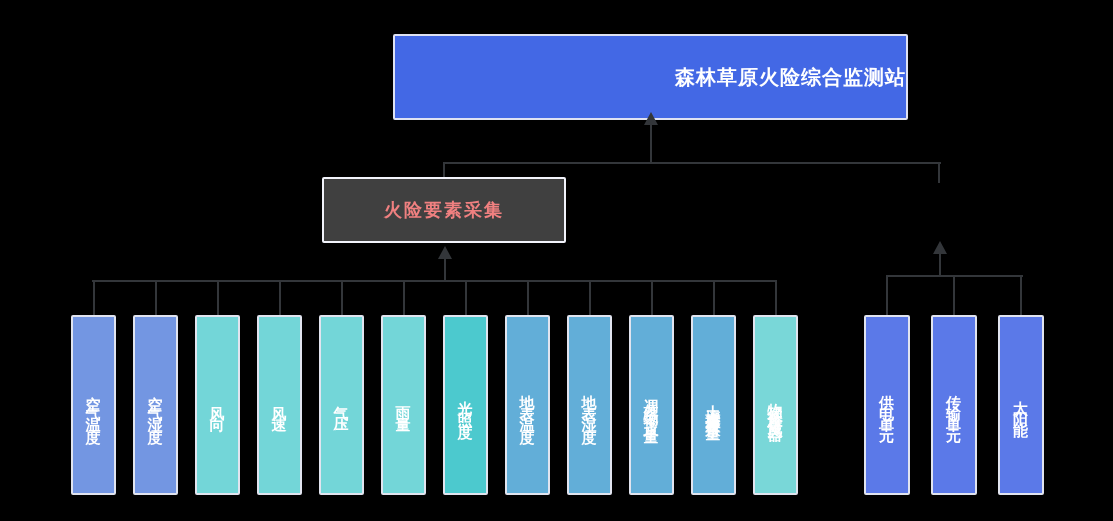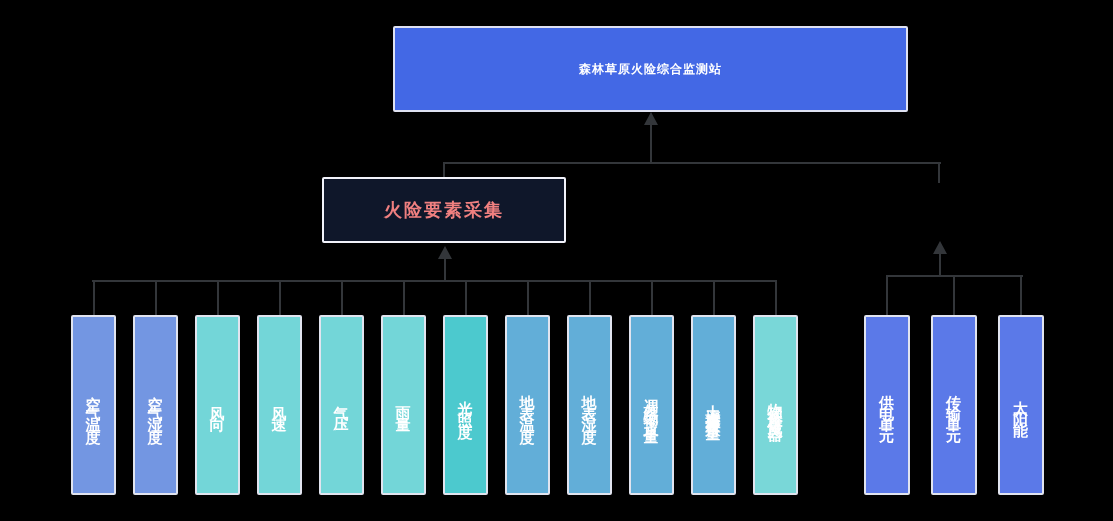--- a/index.html
+++ b/index.html
@@ -15,23 +15,23 @@
   
   .node {
     position: absolute;
     box-sizing: border-box;
     display: flex;
     align-items: center;
     justify-content: center;
     border-radius: 2px;
   }
   .node-root {
-    left: 393px; top: 26px; width: 515px; height: 86px;
+    left: 393px; top: 34px; width: 515px; height: 86px;
     border: 2px solid #dfe2f2;
-    font-size: 12px; font-weight: bold; letter-spacing: 1px;
+    font-size: 20px; font-weight: bold; letter-spacing: 1px; justify-content: flex-end;
   }
   .node-group { border: 2px solid #f2f3fb; font-size: 18px; font-weight: bold; letter-spacing: 2px; }
   .node-group-1 { left: 322px; top: 177px; width: 244px; height: 66px; }
   .node-group-2 { left: 891px; top: 182px; width: 96px;  height: 55px; }
 
   
   .leaf-row { position: absolute; display: flex; }
   .leaf-row-sensors     { left: 71px;  top: 280px; gap: 17px; }
   .leaf-row-accessories { left: 864px; top: 275px; gap: 21px; }
   .leaf-cell { display: flex; flex-direction: column; align-items: center; }
@@ -87,21 +87,21 @@
   <div class="node node-root" style="background-color: rgb(67, 104, 229); color: rgb(255, 255, 255);">
     <span>森林草原火险综合监测站</span>
   </div>
 
   <div class="arrow-up arrow-root" style="border-bottom-color: rgb(51, 54, 58);"></div>
   <div class="cline shaft-root" style="background-color: rgb(51, 54, 58);"></div>
   <div class="cline bus-top" style="background-color: rgb(51, 54, 58);"></div>
   <div class="cline drop-g1" style="background-color: rgb(51, 54, 58);"></div>
   <div class="cline drop-g2" style="background-color: rgb(51, 54, 58);"></div>
 
-  <div class="node node-group node-group-1" style="background-color: #0f172a; color: rgb(240, 128, 128); align-items: center;">
+  <div class="node node-group node-group-1" style="background-color: #404040; color: rgb(240, 128, 128); align-items: center;">
     <span>火险要素采集</span>
   </div>
 
   <div class="arrow-up arrow-g1" style="border-bottom-color: rgb(51, 54, 58);"></div>
   <div class="cline shaft-g1" style="background-color: rgb(51, 54, 58);"></div>
   <div class="cline bus-sensors" style="background-color: rgb(51, 54, 58);"></div>
 
   <div class="arrow-up arrow-g2" style="border-bottom-color: rgb(51, 54, 58);"></div>
   <div class="cline shaft-g2" style="background-color: rgb(51, 54, 58);"></div>
   <div class="cline bus-accessories" style="background-color: rgb(51, 54, 58);"></div>

